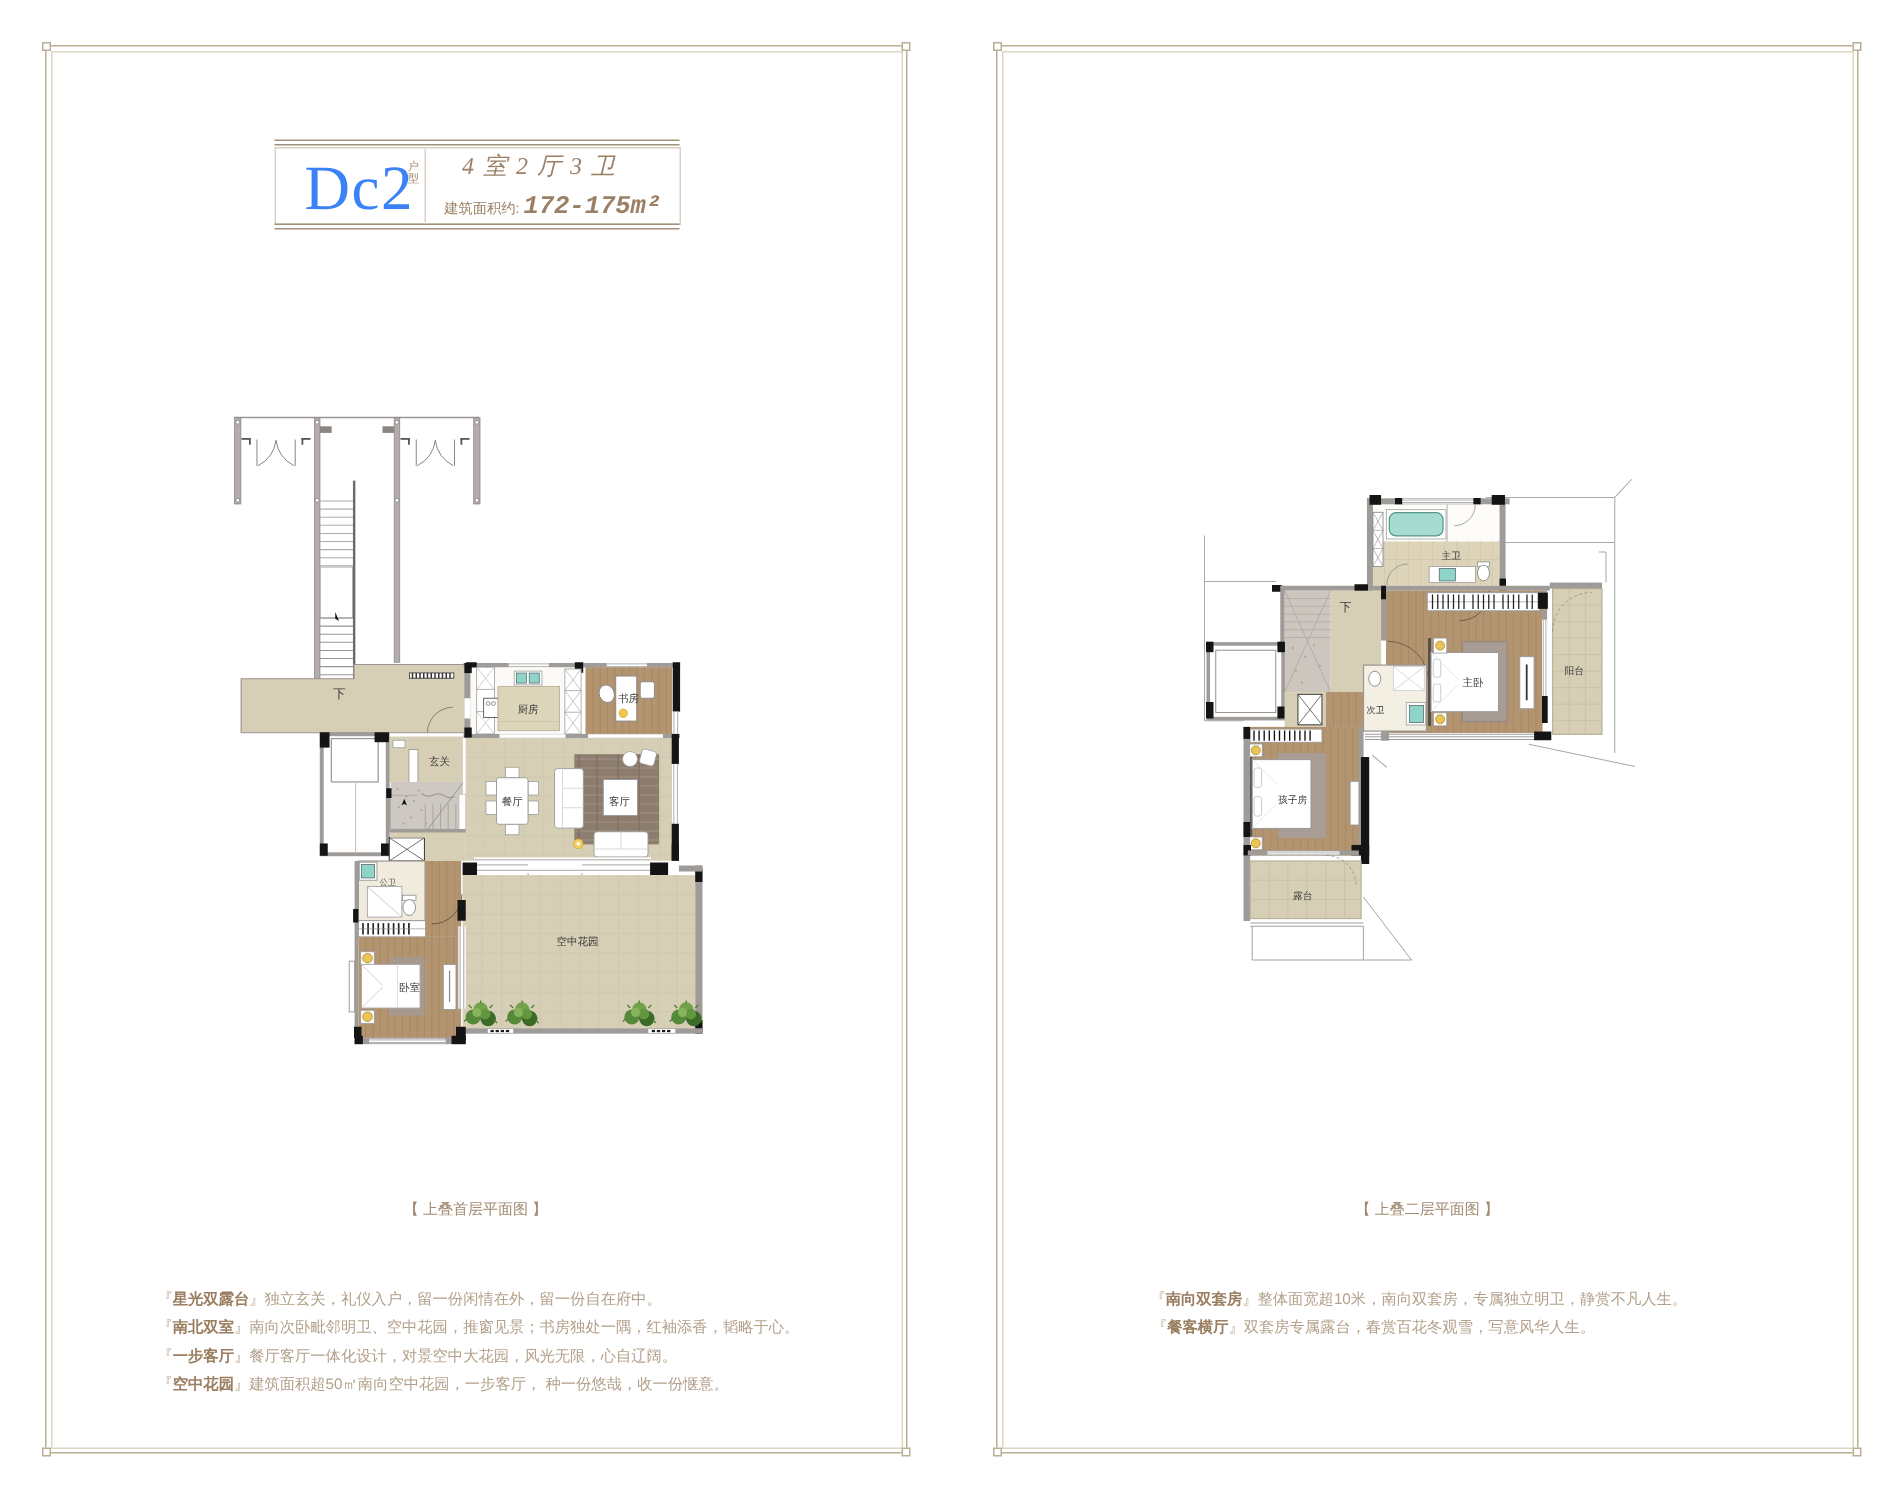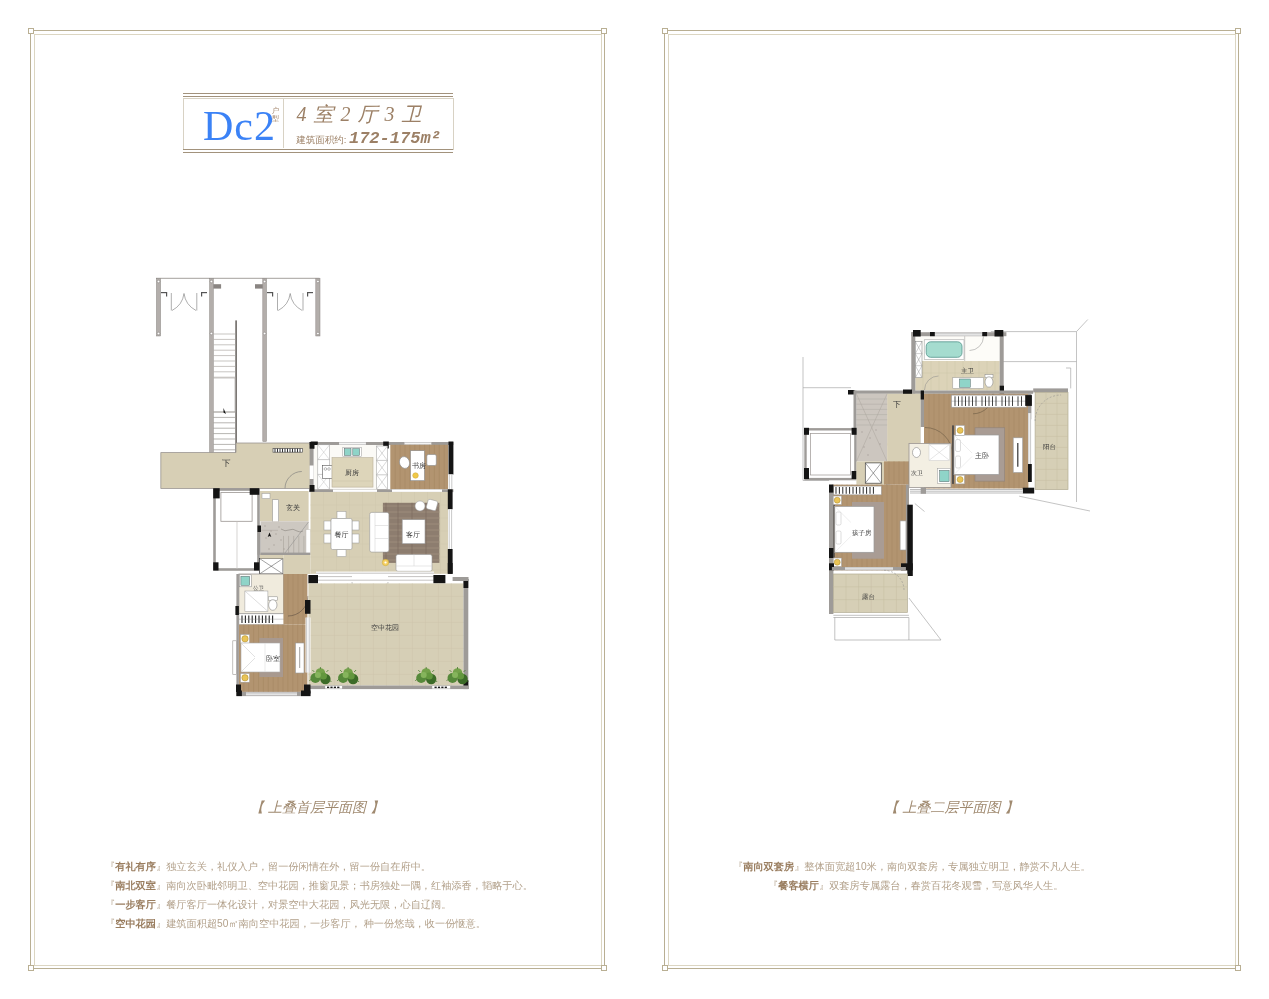--- a/index.html
+++ b/index.html
@@ -2,21 +2,21 @@
 <html><head>
 <meta charset="utf-8">
 <style>
   html,body{margin:0;padding:0;background:#fff;}
   body{width:1269px;height:999px;position:relative;overflow:hidden;
        font-family:"Liberation Sans",sans-serif;}
   .abs{position:absolute;}
   .frame-outer{position:absolute;border:1px solid #b9af93;}
   .frame-inner{position:absolute;border:1px solid #dcd6c2;}
   .csq{position:absolute;width:4.5px;height:4.5px;border:1px solid #b9af93;background:#fff;}
-  .cap{position:absolute;font-size:14px;color:#a08a70;letter-spacing:0px;white-space:nowrap;font-style:italic;}
+  .cap{position:absolute;font-size:10px;color:#a08a70;letter-spacing:0px;white-space:nowrap;}
   .blt{position:absolute;font-size:10.2px;color:#b2a08a;white-space:nowrap;line-height:19px;}
   .blt b{color:#9a7e60;font-weight:bold;}
 </style>
 </head>
 <body>
 
 <div class="frame-outer" style="left:30px;top:30px;width:573px;height:937px;"></div>
 <div class="frame-inner" style="left:33.5px;top:33.5px;width:566px;height:930px;"></div>
 <div class="csq" style="left:27.5px;top:27.5px;"></div>
 <div class="csq" style="left:600.5px;top:27.5px;"></div>
@@ -31,31 +31,31 @@
 <div class="csq" style="left:1234.5px;top:964.5px;"></div>
 
 <div class="abs" style="left:183px;top:93px;width:270px;height:1px;background:#a2927c;"></div>
 <div class="abs" style="left:183px;top:96px;width:270px;height:1px;background:#a2927c;"></div>
 <div class="abs" style="left:183px;top:98px;width:269px;height:50px;border:1px solid #d8d2c4;"></div>
 <div class="abs" style="left:183px;top:149px;width:270px;height:1px;background:#a2927c;"></div>
 <div class="abs" style="left:183px;top:152px;width:270px;height:1px;background:#a2927c;"></div>
 <div class="abs" style="left:283px;top:99px;width:1px;height:49px;background:#d8d2c4;"></div>
 <div class="abs" style="left:203px;top:102px;font-family:'Liberation Serif',serif;font-size:42px;color:#3b82f6;letter-spacing:1px;">Dc2</div>
 <div class="abs" style="left:271px;top:107px;font-size:7.5px;color:#a2846a;line-height:7.5px;width:9px;text-align:center;">户型</div>
-<div class="abs" style="left:285px;top:101px;width:149px;text-align:center;font-family:'Liberation Serif',serif;font-style:italic;font-size:20px;color:#9c8066;letter-spacing:1px;white-space:nowrap;">4 室 2 厅 3 卫</div>
+<div class="abs" style="left:285px;top:101px;width:149px;text-align:center;font-family:'Liberation Serif',serif;font-style:italic;font-size:16px;color:#9c8066;letter-spacing:1px;white-space:nowrap;">4 室 2 厅 3 卫</div>
 <div class="abs" style="left:285px;top:129px;width:167px;text-align:center;font-size:9.5px;color:#9c8066;white-space:nowrap;">建筑面积约: <span style="font-family:Liberation Mono, monospace;font-style:italic;font-weight:bold;font-size:17px;">172-175m²</span></div>
 
 <div class="cap" style="left:0;top:799px;width:634px;text-align:center;">【 上叠首层平面图 】</div>
 <div class="cap" style="left:634px;top:799px;width:635px;text-align:center;">【 上叠二层平面图 】</div>
 
-<div class="blt" style="left:105px;top:857px;">『<b>有礼有序</b>』独立玄关，礼仪入户，留一份闲情在外，留一份自在府中。</div>
+<div class="blt" style="left:105px;top:857px;">『<b>星光双露台</b>』独立玄关，礼仪入户，留一份闲情在外，留一份自在府中。</div>
 <div class="blt" style="left:105px;top:876px;">『<b>南北双室</b>』南向次卧毗邻明卫、空中花园，推窗见景；书房独处一隅，红袖添香，韬略于心。</div>
 <div class="blt" style="left:105px;top:895px;">『<b>一步客厅</b>』餐厅客厅一体化设计，对景空中大花园，风光无限，心自辽阔。</div>
 <div class="blt" style="left:105px;top:914px;">『<b>空中花园</b>』建筑面积超50㎡南向空中花园，一步客厅， 种一份悠哉，收一份惬意。</div>
-<div class="blt" style="left:733px;top:857px;">『<b>南向双套房</b>』整体面宽超10米，南向双套房，专属独立明卫，静赏不凡人生。</div>
+<div class="blt" style="left:767px;top:857px;">『<b>南向双套房</b>』整体面宽超10米，南向双套房，专属独立明卫，静赏不凡人生。</div>
 <div class="blt" style="left:768px;top:876px;">『<b>餐客横厅</b>』双套房专属露台，春赏百花冬观雪，写意风华人生。</div>
 
 <svg class="abs" style="left:0;top:0;" width="1269" height="999" viewBox="0 0 1269 999">
 <g id="leftplan" stroke-linecap="butt">
 
   <line x1="156" y1="278.3" x2="319.5" y2="278.3" stroke="#9a9592" stroke-width="0.9"></line>
   <g fill="#b3aeab" stroke="#8a8582" stroke-width="0.5">
     <rect x="156.4" y="278.5" width="4.2" height="57.5"></rect>
     <rect x="209.6" y="278.5" width="3.7" height="174"></rect>
     <rect x="262.8" y="278.5" width="3.7" height="163"></rect>

